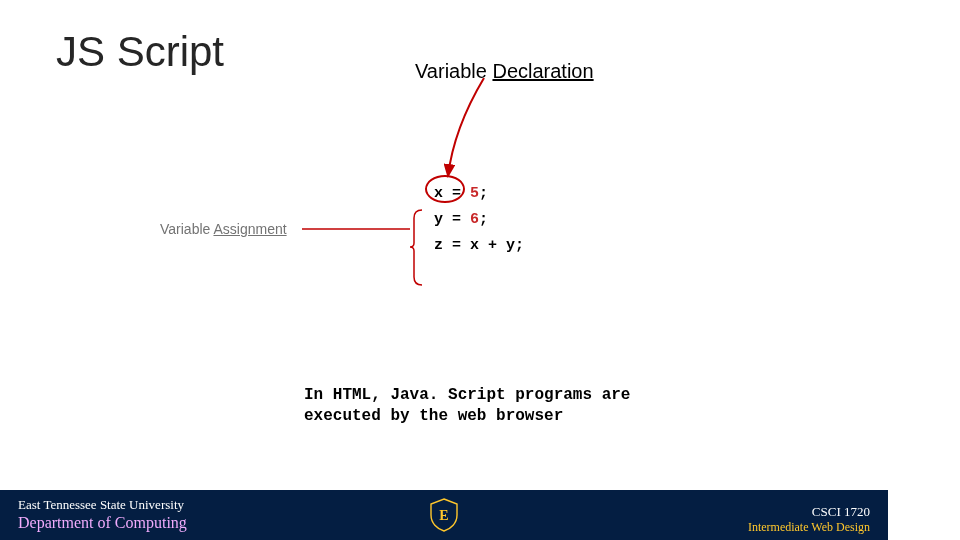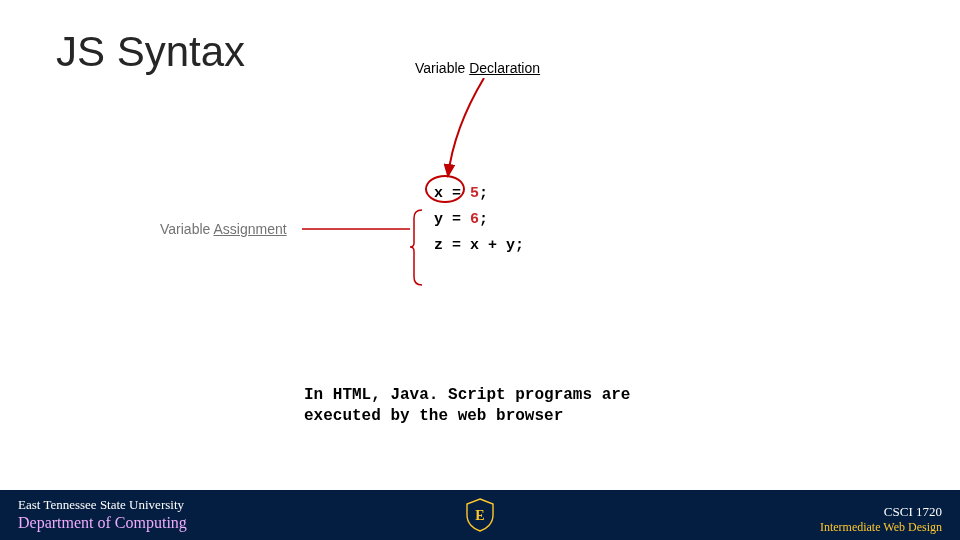--- a/index.html
+++ b/index.html
@@ -19,21 +19,21 @@
     font-size: 42px;
     font-weight: 400;
     color: #262626;
     font-family: "Segoe UI Light", "Segoe UI", Arial, sans-serif;
   }
 
   .label-declaration {
     position: absolute;
     top: 60px;
     left: 415px;
-    font-size: 14px;
+    font-size: 20px;
     color: #000;
   }
   .label-declaration .underline { text-decoration: underline; }
 
   .label-assignment {
     position: absolute;
     top: 221px;
     left: 160px;
     font-size: 14px;
     color: #737373;
@@ -97,21 +97,21 @@
     color: #000;
     max-width: 380px;
     line-height: 1.3;
   }
 
   
   .footer {
     position: absolute;
     bottom: 0;
     left: 0;
-    width: 960px;
+    width: 888px;
     height: 50px;
     background: #041e42;
     display: flex;
     align-items: center;
     justify-content: space-between;
     padding: 0 18px;
   }
   .footer-left {
     color: #fff;
     font-family: Georgia, "Times New Roman", serif;
@@ -139,21 +139,21 @@
     left: 50%;
     top: 50%;
     transform: translate(-50%, -50%);
     width: 30px;
     height: 34px;
   }
 </style>
 </head>
 <body>
 
-<div class="slide-title">JS Syntax</div>
+<div class="slide-title">JS Script</div>
 
 <div class="label-declaration">
   <span>Variable </span><span class="underline">Declaration</span>
 </div>
 
 <svg class="arrow-decl" viewBox="0 0 60 120">
   <defs>
     <marker id="arrowhead" markerWidth="8" markerHeight="8" refX="6" refY="3" orient="auto">
       <path d="M0,0 L7,3 L0,6 Z" fill="#c00000"></path>
     </marker>

